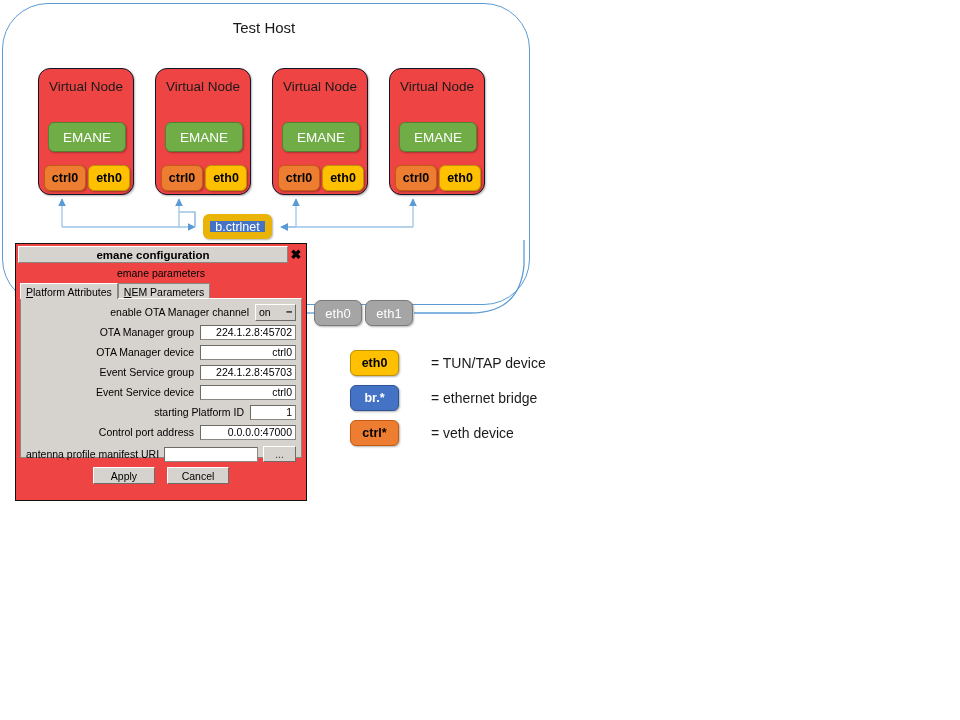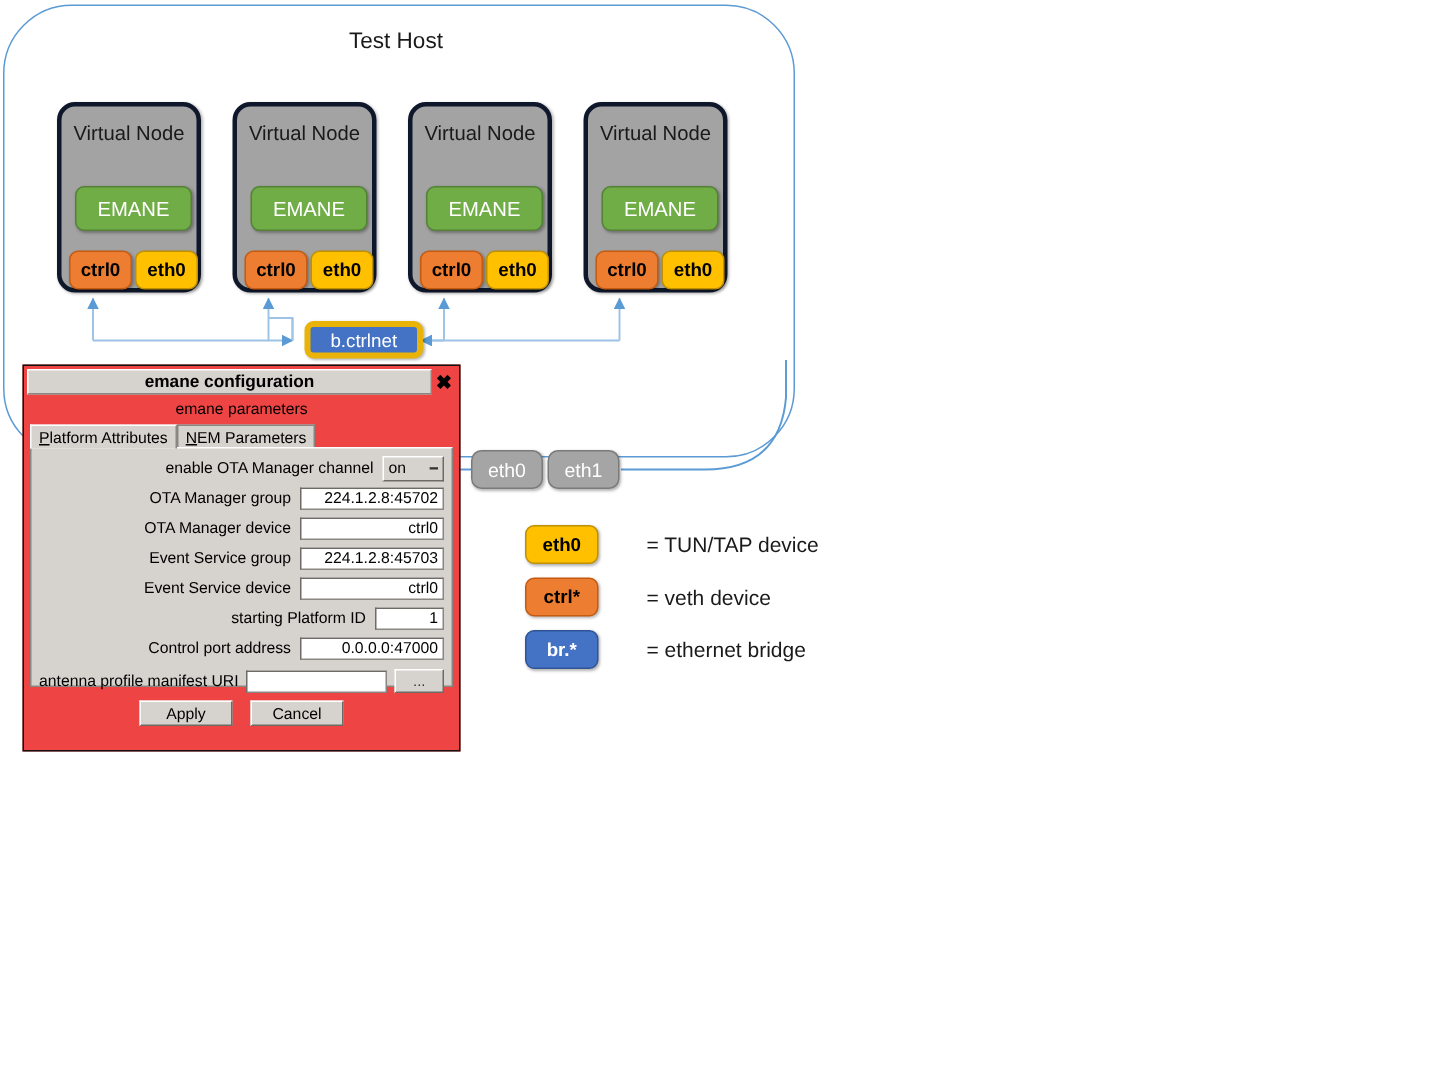--- a/index.html
+++ b/index.html
@@ -35,22 +35,22 @@
     text-align: center;
     font-size: 15px;
     color: #1a1a1a;
   }
 
   
   .vnode {
     position: absolute;
     top: 68px;
     width: 96px; height: 127px;
-    background: #a3a3a3;
-    border: 3px solid #0f172a;
+    background: #ef4444;
+    border: 1px solid #0f172a;
     border-radius: 12px;
     box-sizing: border-box;
     box-shadow: 1px 1px 2px rgba(0,0,0,0.28);
   }
   .vnode-title {
     position: absolute;
     left: 0; top: 10px; width: 100%;
     text-align: center;
     font-size: 13.5px;
     color: #1a1a1a;
@@ -79,23 +79,23 @@
     display: flex; align-items: center; justify-content: center;
     box-shadow: 1px 1px 2px rgba(0,0,0,0.3);
   }
   .iface.ctrl { left: 5px;  background: #ED7D31; border: 1px solid #C55A11; color: #000; }
   .iface.eth  { left: 49px; background: #FFC000; border: 1px solid #BF9000; color: #000; }
 
   
   .bridge-box {
     position: absolute;
     left: 203px; top: 214px;
-    width: 79px; height: 25px;
+    width: 69px; height: 25px;
     background: #4472C4;
-    border: 4px solid #eab308;
+    border: 7px solid #eab308;
     border-radius: 6px;
     box-sizing: border-box;
     color: #fff; font-size: 12.5px;
     display: flex; align-items: center; justify-content: center;
     box-shadow: 1px 1px 2px rgba(0,0,0,0.3);
   }
 
   
   .hostif {
     position: absolute; top: 300px;
@@ -320,26 +320,26 @@
 
   <div class="hostif i0">eth0</div>
   <div class="hostif i1">eth1</div>
 
   <div class="legend">
     <div class="legend-row">
       <div class="legend-swatch yellow">eth0</div>
       <div class="legend-text">= TUN/TAP device</div>
     </div>
     <div class="legend-row">
+      <div class="legend-swatch blue">br.*</div>
+      <div class="legend-text">= ethernet bridge</div>
+    </div>
+    <div class="legend-row">
       <div class="legend-swatch orange">ctrl*</div>
       <div class="legend-text">= veth device</div>
-    </div>
-    <div class="legend-row">
-      <div class="legend-swatch blue">br.*</div>
-      <div class="legend-text">= ethernet bridge</div>
     </div>
   </div>
 
   <div class="dialog">
     <div class="titlebar">
       <div class="titlebar-inner">emane configuration</div>
       <div class="titlebar-close">✖</div>
     </div>
     <div class="dlg-subtitle">emane parameters</div>
 

